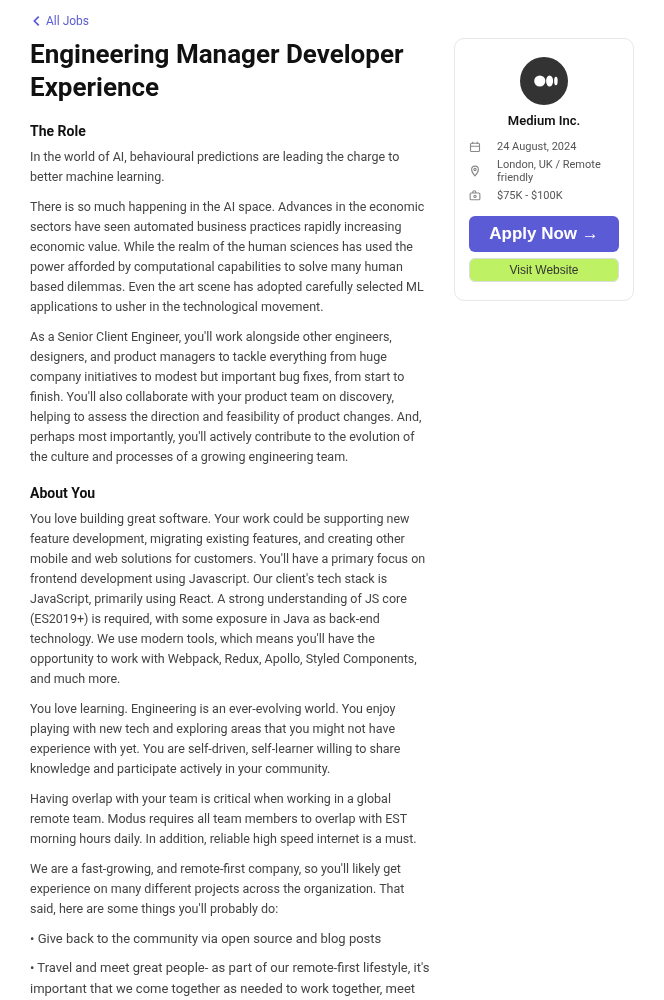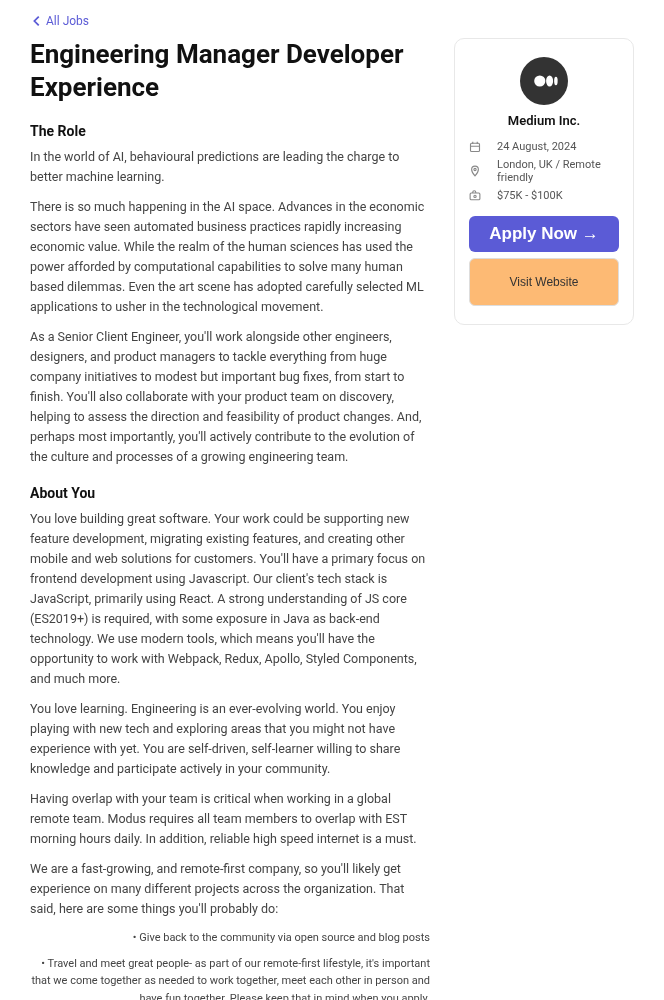--- a/index.html
+++ b/index.html
@@ -60,25 +60,24 @@
 
     
     .body-text {
       font-size: 12.5px;
       line-height: 1.6;
       color: #444;
       margin-bottom: 10px;
     }
 
     .bullet-item {
-      font-size: 11px;
+      font-size: 13px;
       line-height: 1.6;
       color: #444;
       margin-bottom: 8px;
-      text-align: right;
     }
 
     
     .sidebar-card {
       width: 180px;
       flex-shrink: 0;
       border: 1px solid #e8e8e8;
       border-radius: 10px;
       padding: 18px 14px;
       text-align: center;
@@ -135,25 +134,25 @@
       font-size: 17px;
       font-weight: 600;
       cursor: pointer;
       margin-top: 14px;
       margin-bottom: 6px;
     }
 
     .visit-btn {
       display: block;
       width: 100%;
-      background: #fdba74;
+      background: #bef264;
       color: #333;
       border: 1px solid #ddd;
       border-radius: 6px;
-      padding: 16px 10px;
+      padding: 4px 10px;
       font-size: 12px;
       font-weight: 500;
       cursor: pointer;
     }
   </style>
 </head>
 <body>
 
 <div class="back-link">
   <svg viewBox="0 0 16 16" fill="none" stroke="#5b5bd6" stroke-width="2">

